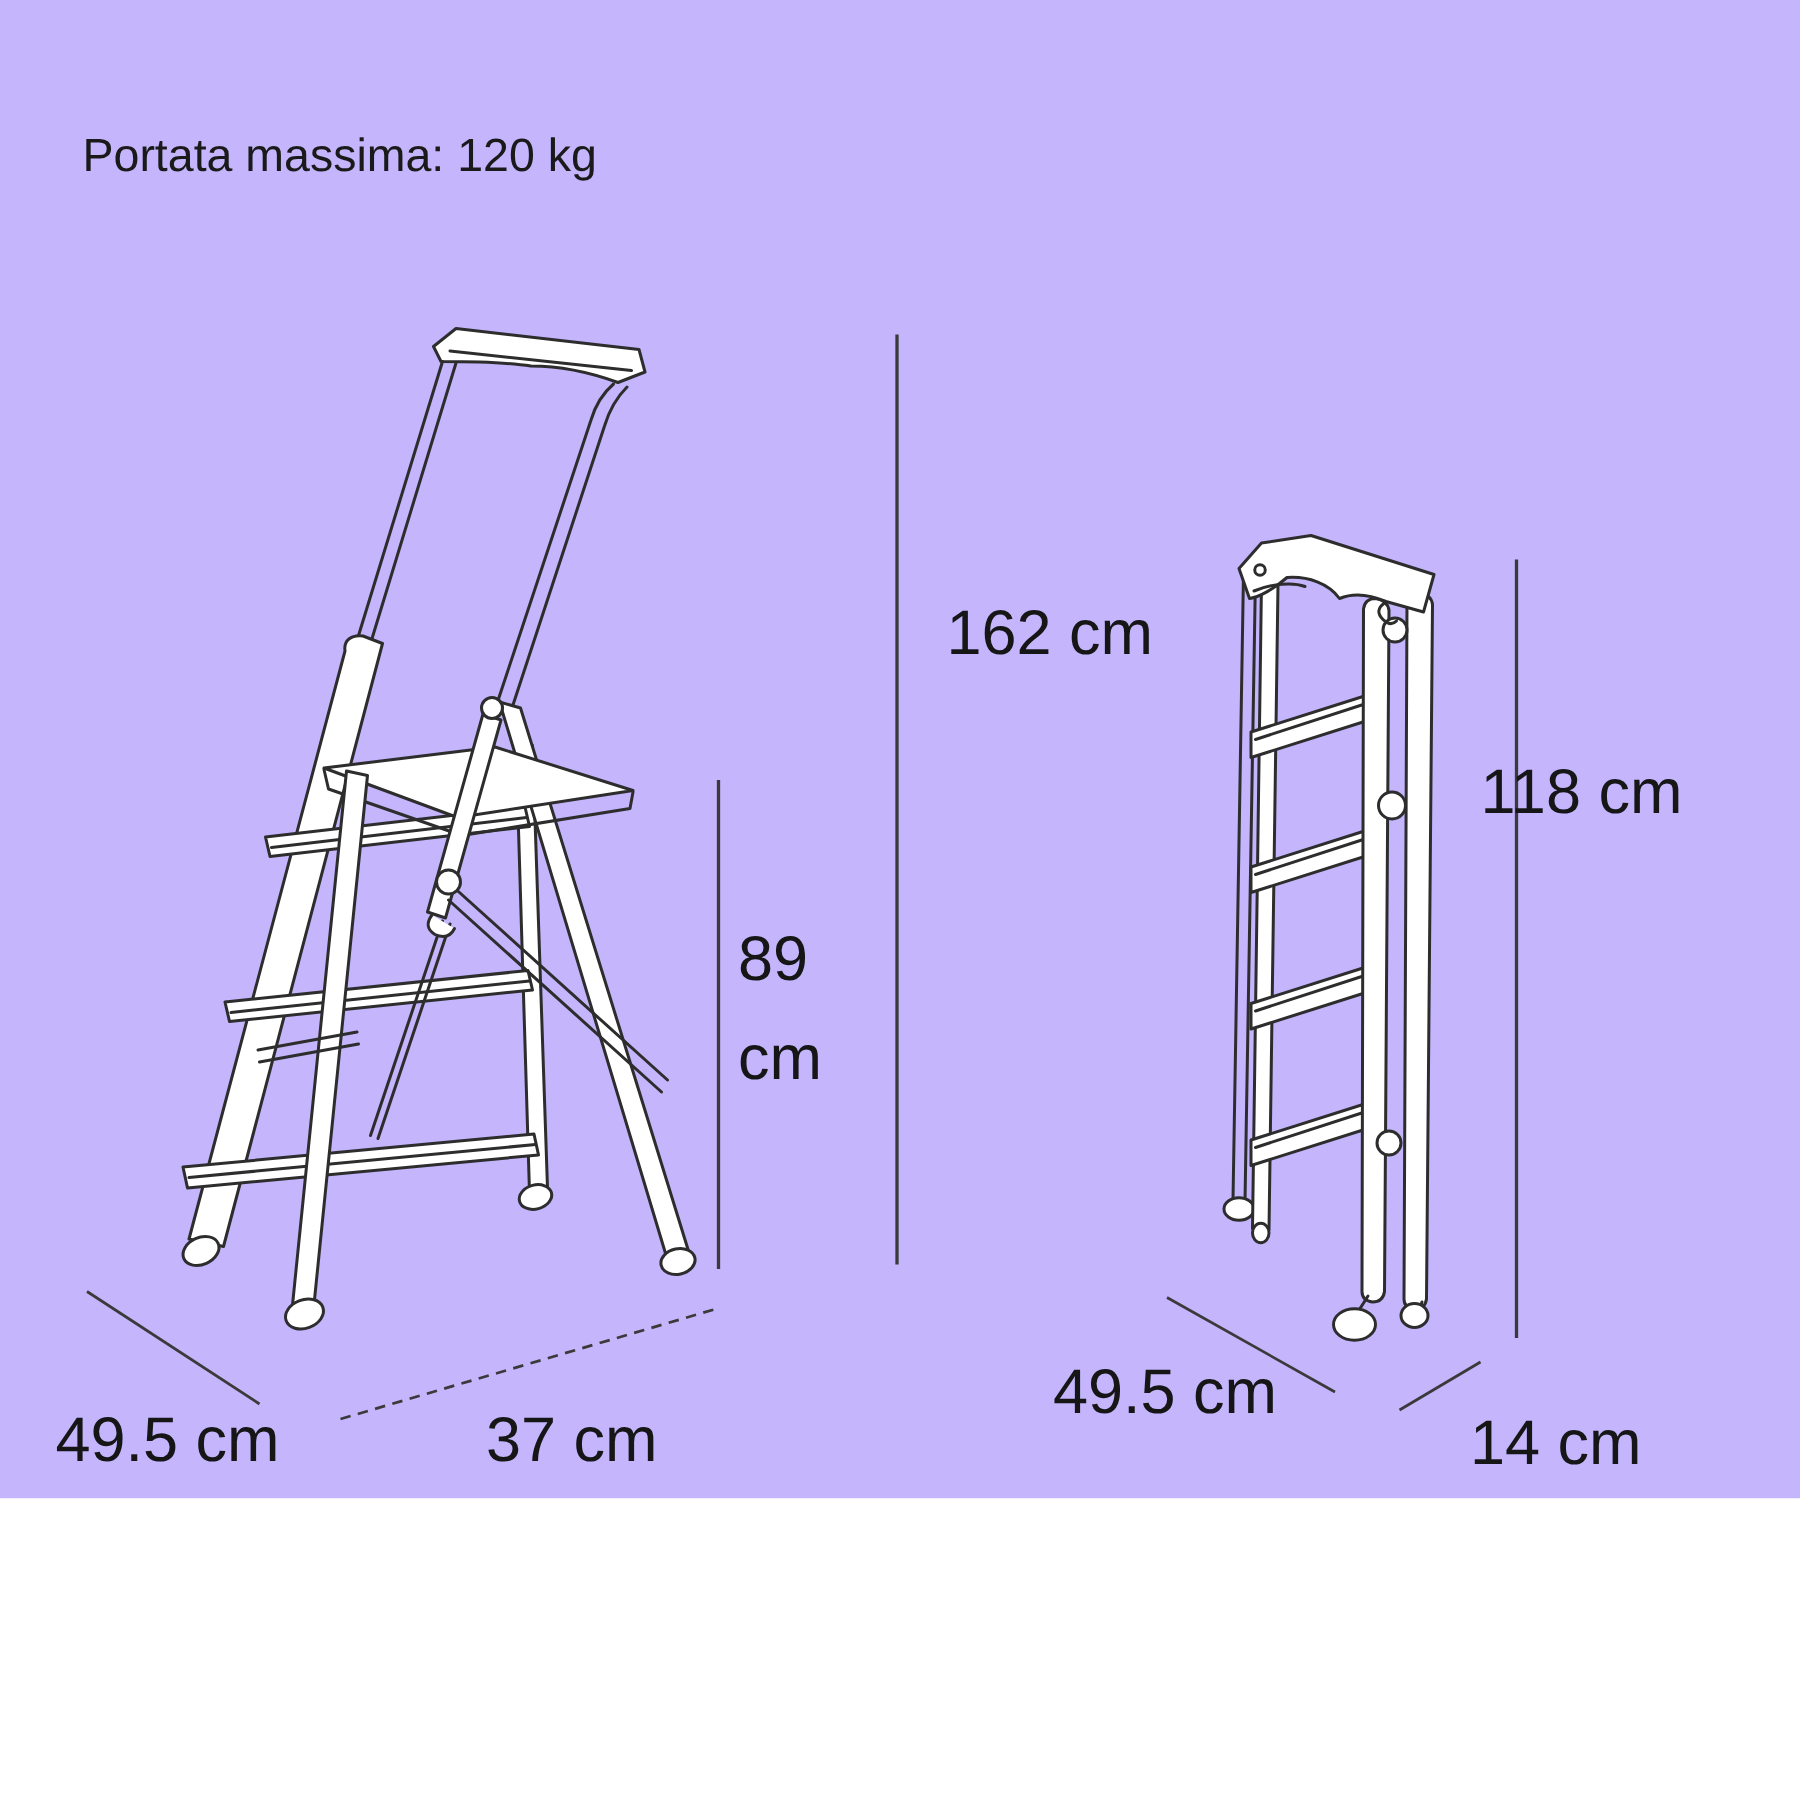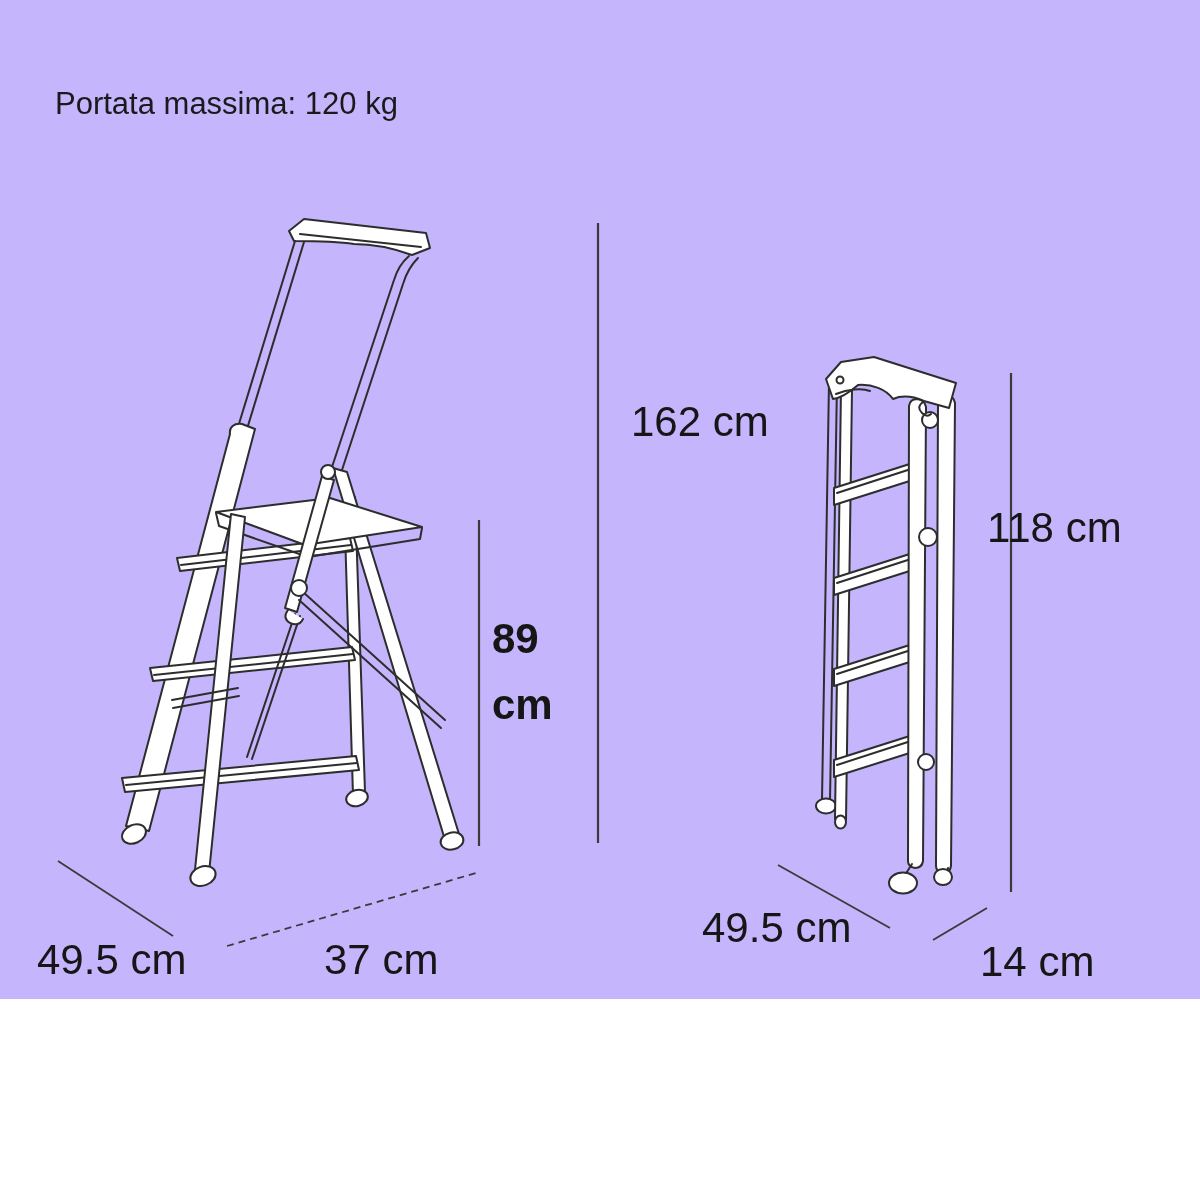--- a/index.html
+++ b/index.html
@@ -14,21 +14,21 @@
   .load-note{
     position:absolute;left:55px;top:83px;
     font-size:31px;line-height:42px;color:#1a1a1a;
     white-space:nowrap;
   }
   .dim-label{
     position:absolute;
     font-size:42px;line-height:1.05;color:#161616;
     white-space:nowrap;
   }
-  .dim-label span{display:block;font-weight:bold;}
+  .dim-label span{display:block;}
   .lbl-162{left:631px;top:400px;}
   .lbl-89{left:492px;top:606px;line-height:66px;}
   .lbl-495-open{left:37px;top:938px;}
   .lbl-65{left:324px;top:938px;}
   .lbl-118{left:970px;top:506px;margin-left:17px;}
   .lbl-495-folded{left:702px;top:906px;}
   .lbl-12{left:980px;top:940px;}
 </style>
 </head>
 <body>

